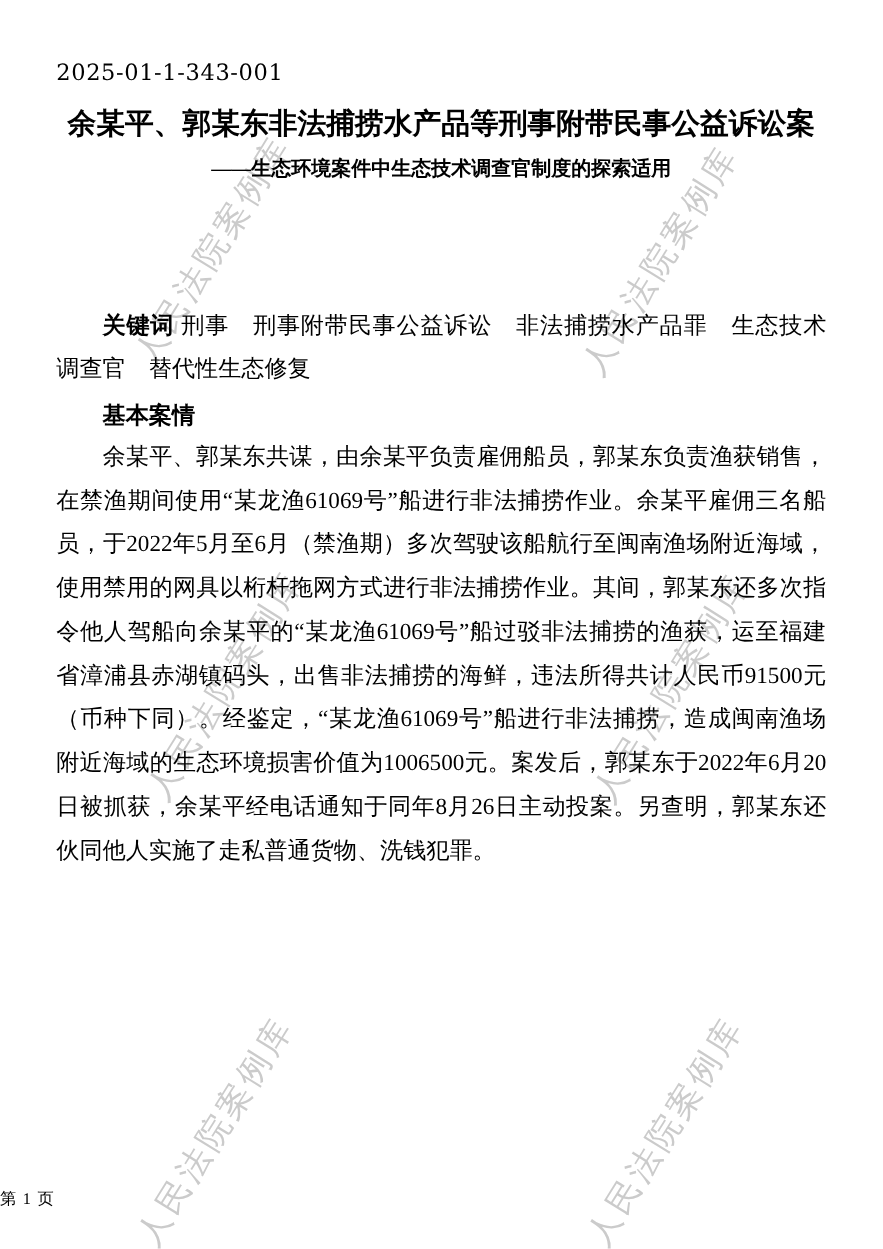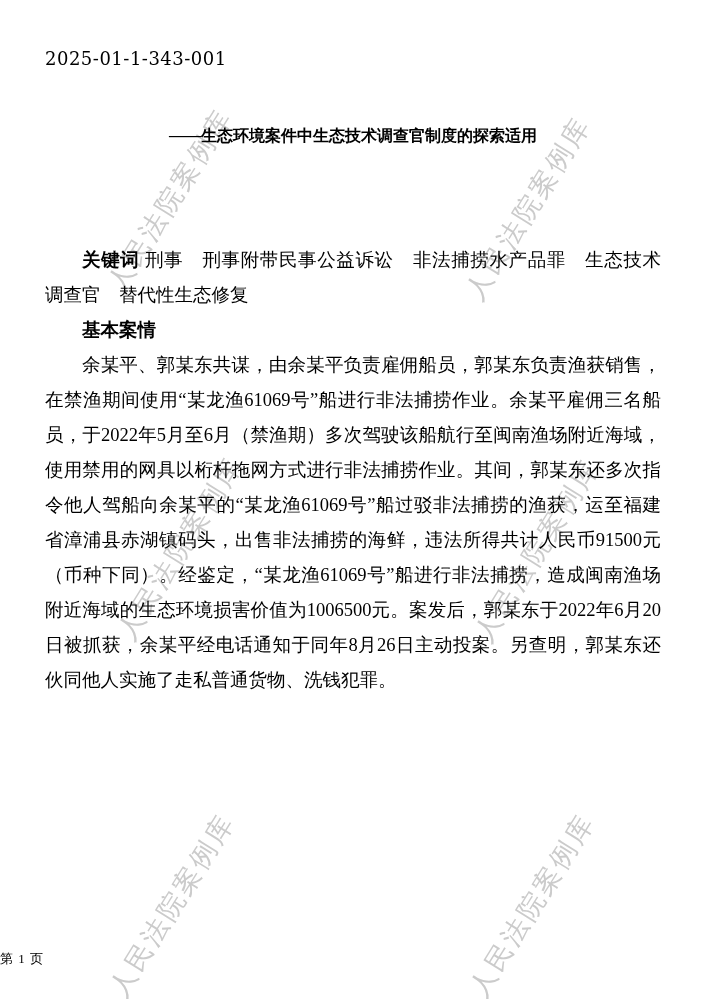--- a/index.html
+++ b/index.html
@@ -87,21 +87,21 @@
     font-family: "Liberation Sans", sans-serif;
     font-weight: bold;
     margin-right: 0.3em;
   }
   .section-heading {
     margin: 0;
     text-indent: 2em;
     font-size: 18.5px;
     line-height: 35px;
     font-weight: bold;
-    font-family: Liberation Serif, serif;
+    font-family: Liberation Sans, sans-serif;
   }
   .case-para { margin: 0; text-indent: 2em; }
   
   .footer {
     position: absolute;
     z-index: 1;
     left: 0;
     width: 100%;
     top: 950px;
     text-align: left;
@@ -115,20 +115,21 @@
 <div class="page">
 
   <div class="wm wm-1">人民法院案例库</div>
   <div class="wm wm-2">人民法院案例库</div>
   <div class="wm wm-3">人民法院案例库</div>
   <div class="wm wm-4">人民法院案例库</div>
   <div class="wm wm-5">人民法院案例库</div>
   <div class="wm wm-6">人民法院案例库</div>
 
   <div class="doc-number">2025-01-1-343-001</div>
+  <h1 class="case-title">余某平、郭某东非法捕捞水产品等刑事附带民事公益诉讼案</h1>
   <h2 class="case-subtitle">——生态环境案件中生态技术调查官制度的探索适用</h2>
 
   <div class="body-text">
     <p class="keywords-para">
       <span class="kw-label">关键词</span><span class="kw-items">刑事　刑事附带民事公益诉讼　非法捕捞水产品罪　生态技术调查官　替代性生态修复</span>
     </p>
     <h3 class="section-heading">基本案情</h3>
     <p class="case-para">余某平、郭某东共谋，由余某平负责雇佣船员，郭某东负责渔获销售，在禁渔期间使用“某龙渔61069号”船进行非法捕捞作业。余某平雇佣三名船员，于2022年5月至6月（禁渔期）多次驾驶该船航行至闽南渔场附近海域，使用禁用的网具以桁杆拖网方式进行非法捕捞作业。其间，郭某东还多次指令他人驾船向余某平的“某龙渔61069号”船过驳非法捕捞的渔获，运至福建省漳浦县赤湖镇码头，出售非法捕捞的海鲜，违法所得共计人民币91500元（币种下同）。经鉴定，“某龙渔61069号”船进行非法捕捞，造成闽南渔场附近海域的生态环境损害价值为1006500元。案发后，郭某东于2022年6月20日被抓获，余某平经电话通知于同年8月26日主动投案。另查明，郭某东还伙同他人实施了走私普通货物、洗钱犯罪。</p>
   </div>
 

